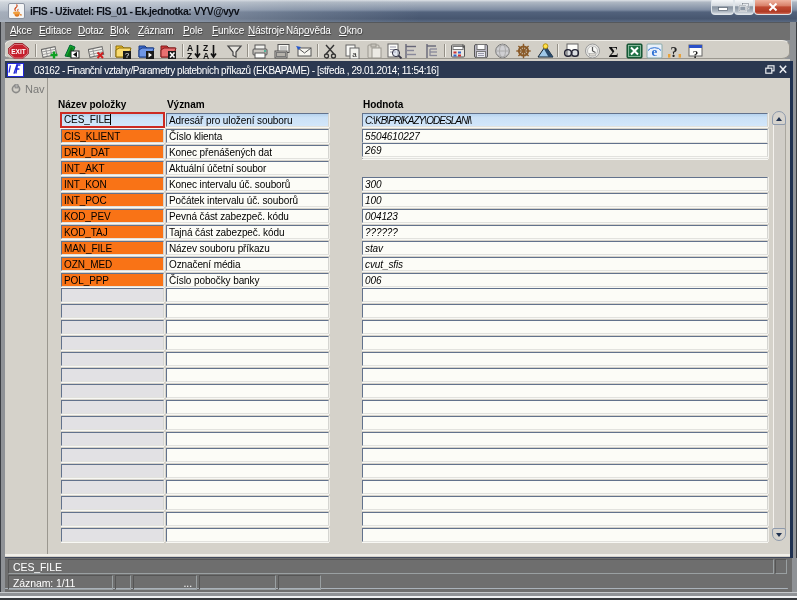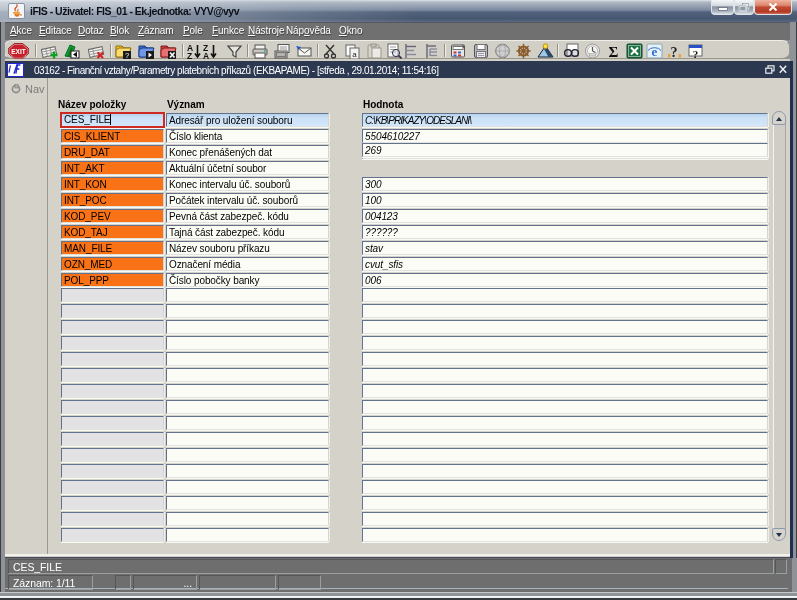--- a/index.html
+++ b/index.html
@@ -448,21 +448,21 @@
     <div class="tri" style="left:3px;top:4.5px;border-left:3.5px solid transparent;border-right:3.5px solid transparent;border-bottom:4.5px solid #1e3050"></div>
   </div>
   <div class="abs sbbtn" id="sbdn">
     <div class="tri" style="left:3px;top:3.5px;border-left:3.5px solid transparent;border-right:3.5px solid transparent;border-top:4.5px solid #1e3050"></div>
   </div>
 
   <div class="abs" id="status">
     <div class="scell" style="left:5px;top:1px;width:766px">CES_FILE</div>
     <div class="scell" style="left:772px;top:1px;width:12px"></div>
     <div style="position:absolute;left:2px;top:29.5px;width:783px;height:1px;background:#aab2ba;border-radius:1px"></div>
-    <div class="scell" style="left:5px;top:17px;width:85px">Záznam: 1/11</div>
+    <div class="scell" style="left:5px;top:17px;width:105px">Záznam: 1/11</div>
     <div class="scell" style="left:112px;top:17px;width:16px"></div>
     <div class="scell" style="left:130px;top:17px;width:64px;text-align:right">...</div>
     <div class="scell" style="left:196px;top:17px;width:77px"></div>
     <div class="scell" style="left:275px;top:17px;width:43px"></div>
   </div>
   <div class="abs" id="lframe"></div>
   <div class="abs" id="rframe"></div>
   <div class="abs" id="rframe2"></div>
   <div class="abs" id="bottomframe"></div>
 

